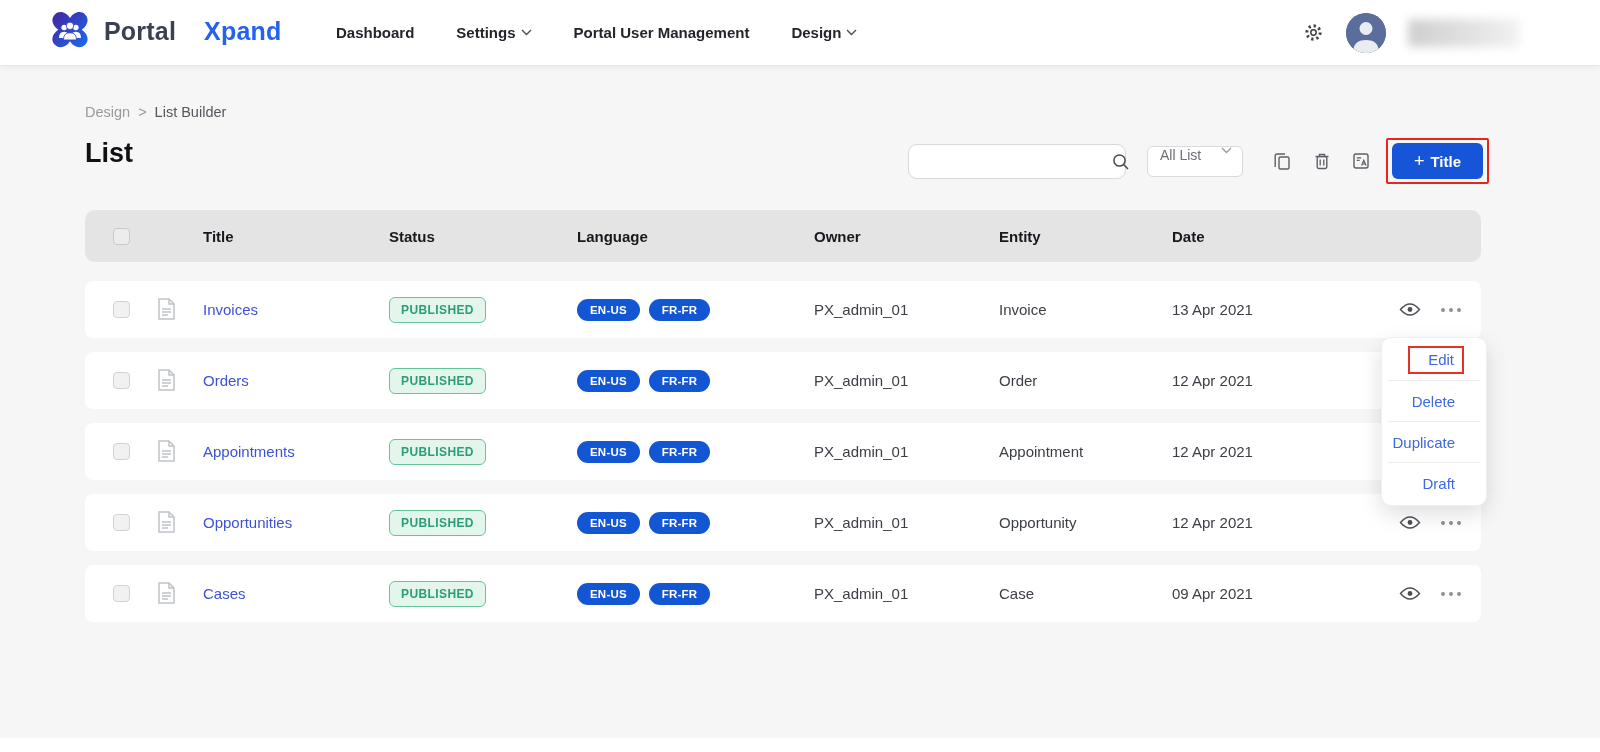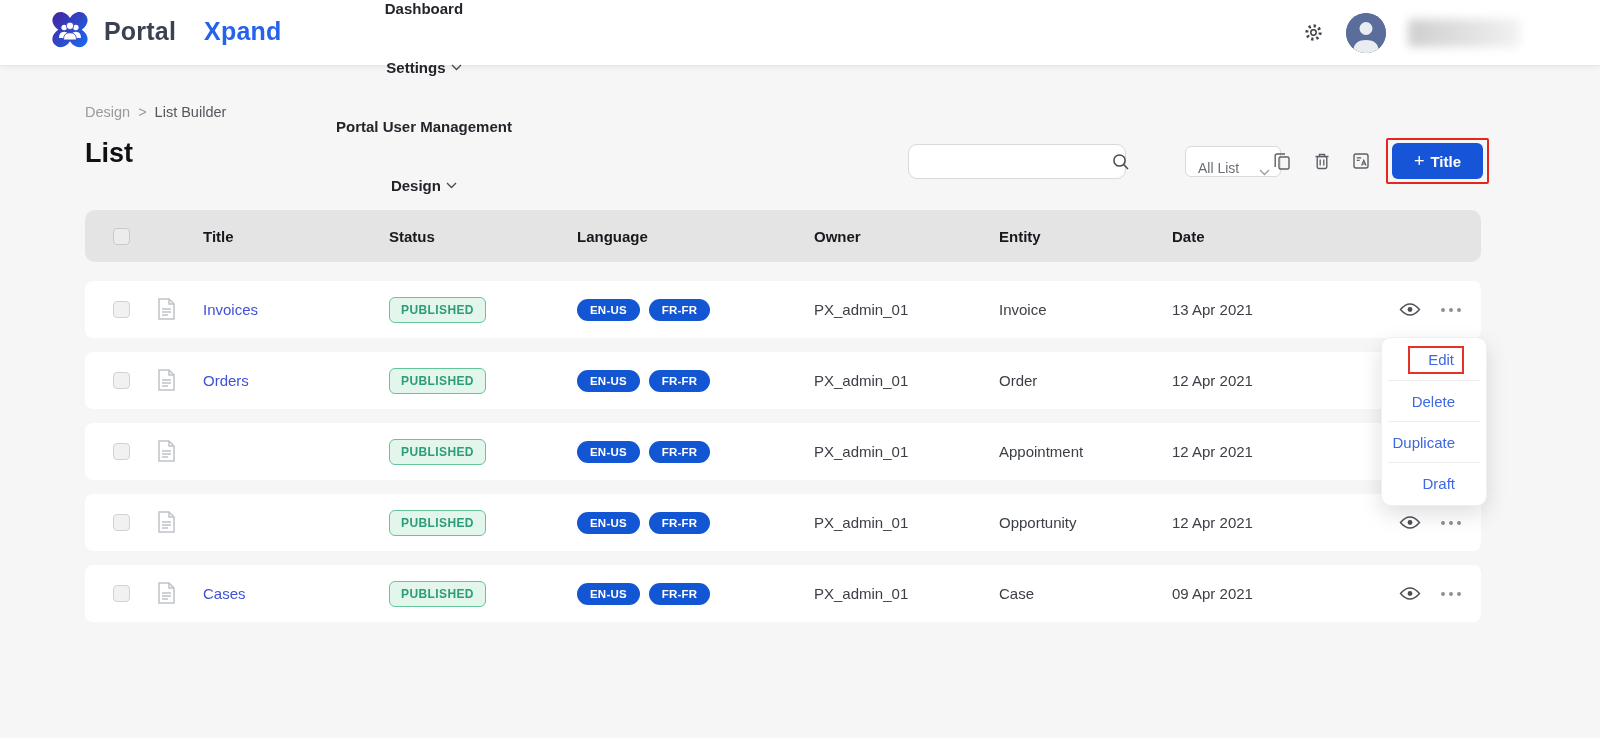--- a/index.html
+++ b/index.html
@@ -6,43 +6,43 @@
   body{font-family:"Liberation Sans",sans-serif;background:#fff;}
   .page{position:relative;width:1600px;height:752px;background:#f6f6f6;overflow:hidden;}
 
   
   .topbar{position:absolute;top:0;left:0;width:1600px;height:65px;background:#fff;
           border-bottom:1px solid #e9e9e9;box-shadow:0 2px 5px rgba(0,0,0,.05);z-index:5;}
   .logo{position:absolute;left:48px;top:9px;display:flex;align-items:center;gap:12px;cursor:pointer;}
   .logo-text{font-size:25px;font-weight:800;letter-spacing:.2px;}
   .logo-text .p1{color:#3b4152;}
   .logo-text .p2{color:#2563eb;padding-left:28px;}
-  .topnav{position:absolute;left:336px;top:0;height:65px;display:flex;align-items:center;gap:42px;flex-direction:column;}
+  .topnav{position:absolute;left:336px;top:0;height:65px;display:flex;align-items:center;gap:42px;}
   .nav-item{display:flex;align-items:center;gap:5px;font-size:15px;font-weight:700;color:#23252b;cursor:pointer;}
   .topbar-right{position:absolute;right:80px;top:0;height:65px;display:flex;align-items:center;gap:22px;}
   .avatar{width:40px;height:40px;border-radius:50%;background:#5b6d9b;overflow:hidden;position:relative;}
   .avatar svg{position:absolute;left:0;top:0;}
   .blur-name{width:112px;height:28px;border-radius:4px;background:linear-gradient(90deg,#cfcfcf,#e3e3e3 60%,#f2f2f2);filter:blur(5px);}
 
   
   .breadcrumb{position:absolute;left:85px;top:104px;font-size:14.5px;display:flex;gap:8px;align-items:center;}
   .bc-link{color:#9a9a9a;cursor:pointer;}
   .bc-sep{color:#9a9a9a;}
   .bc-current{color:#55575c;}
   .page-title{position:absolute;left:85px;top:138px;font-size:27px;font-weight:800;color:#101114;}
 
   
   .search-box{position:absolute;left:908px;top:144px;width:218px;height:35px;background:#fff;
               border:1px solid #d9d9d9;border-radius:9px;display:flex;align-items:center;box-sizing:border-box;}
   .search-input{flex:1;border:none;outline:none;background:transparent;padding:0 8px 0 14px;font-size:14px;color:#333;
                 font-family:"Liberation Sans",sans-serif;}
   .search-btn{display:flex;align-items:center;padding-right:11px;cursor:pointer;}
   .filter-select{position:absolute;left:1147px;top:146px;width:96px;height:31px;background:#fff;border:1px solid #dadada;
-                 border-radius:6px;display:flex;align-items:flex-end;justify-content:space-between;
-                 padding:0 10px 0 12px;box-sizing:border-box;font-size:14px;color:#6b6f76;cursor:pointer;margin-left:38px;}
+                 border-radius:6px;display:flex;align-items:flex-start;justify-content:space-between;
+                 padding:0 10px 0 12px;box-sizing:border-box;font-size:14px;color:#6b6f76;cursor:pointer;}
   .tool-icon{position:absolute;top:151px;width:20px;height:20px;cursor:pointer;color:#5c6066;}
   .create-wrap{position:absolute;left:1386px;top:138px;border:2px solid #e52620;padding:3px 4px;border-radius:2px;}
   .create-btn{background:#1655d8;color:#fff;border:none;border-radius:6px;height:36px;min-width:91px;
               font-size:15px;font-weight:700;font-family:"Liberation Sans",sans-serif;cursor:pointer;
               display:flex;align-items:center;justify-content:center;gap:6px;padding:0 16px;}
 
   
   .table{position:absolute;left:85px;top:210px;width:1396px;}
   .thead{position:absolute;left:0;top:0;width:1396px;height:52px;background:#e4e4e5;border-radius:10px;}
   .trow{position:absolute;left:0;width:1396px;height:57px;background:#fff;border-radius:8px;}
@@ -283,20 +283,21 @@
       <span class="cell c-check">
           <span class="cb"></span>
         </span>
       <span class="cell c-doc">
           <svg width="19" height="23" viewBox="0 0 19 23">
             <path d="M2 1 h10 l5 5 v15 h-15 z" fill="none" stroke="#bfc3c9" stroke-width="1.5"></path>
             <path d="M12 1 v5 h5" fill="none" stroke="#bfc3c9" stroke-width="1.5"></path>
             <path d="M5 11 h9 M5 14 h9 M5 17 h6" stroke="#bfc3c9" stroke-width="1.3"></path>
           </svg>
         </span>
+      <a class="cell c-title link">Appointments</a>
       <span class="cell c-status">
           <span class="badge">PUBLISHED</span>
         </span>
       <span class="cell c-lang">
         <span class="chip">EN-US</span>
         <span class="chip">FR-FR</span>
       </span>
       <span class="cell c-owner tcell">PX_admin_01</span>
       <span class="cell c-entity tcell">Appointment</span>
       <span class="cell c-date tcell">12 Apr 2021</span>
@@ -306,20 +307,21 @@
       <span class="cell c-check">
           <span class="cb"></span>
         </span>
       <span class="cell c-doc">
           <svg width="19" height="23" viewBox="0 0 19 23">
             <path d="M2 1 h10 l5 5 v15 h-15 z" fill="none" stroke="#bfc3c9" stroke-width="1.5"></path>
             <path d="M12 1 v5 h5" fill="none" stroke="#bfc3c9" stroke-width="1.5"></path>
             <path d="M5 11 h9 M5 14 h9 M5 17 h6" stroke="#bfc3c9" stroke-width="1.3"></path>
           </svg>
         </span>
+      <a class="cell c-title link">Opportunities</a>
       <span class="cell c-status">
           <span class="badge">PUBLISHED</span>
         </span>
       <span class="cell c-lang">
         <span class="chip">EN-US</span>
         <span class="chip">FR-FR</span>
       </span>
       <span class="cell c-owner tcell">PX_admin_01</span>
       <span class="cell c-entity tcell">Opportunity</span>
       <span class="cell c-date tcell">12 Apr 2021</span>

